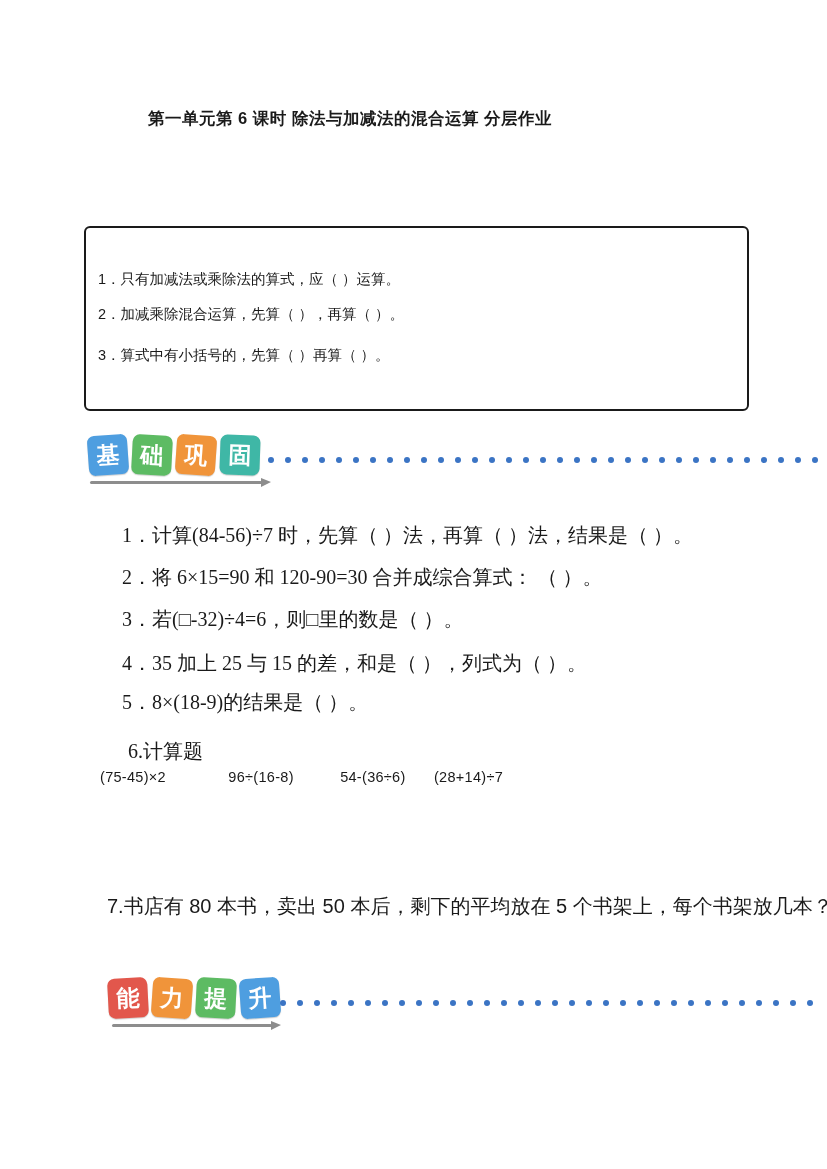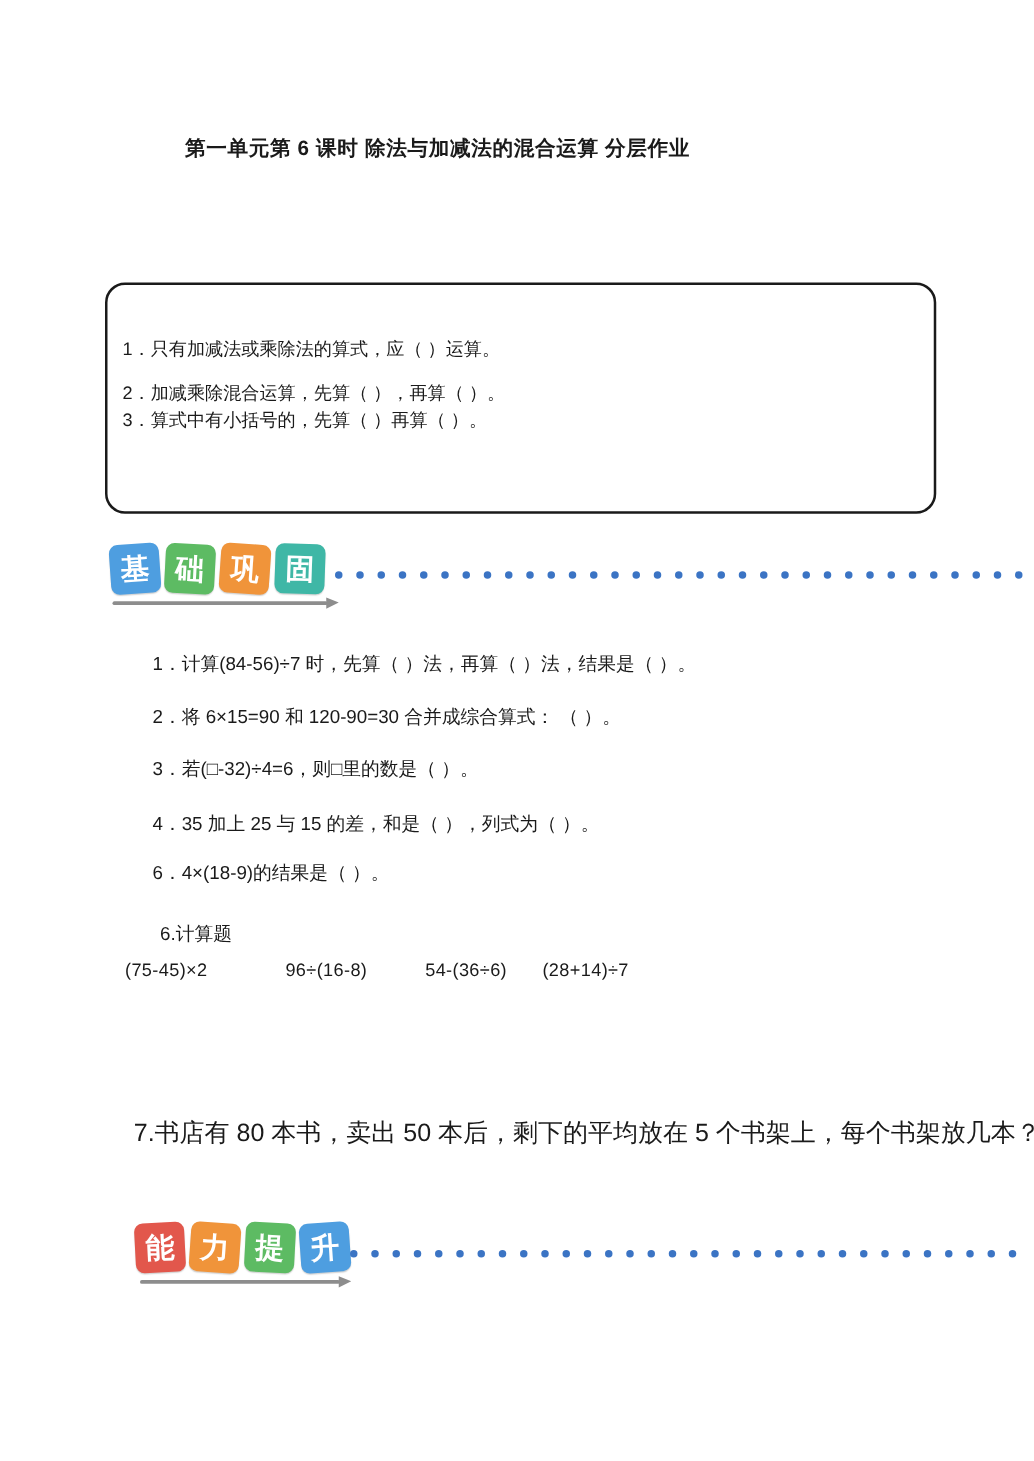--- a/index.html
+++ b/index.html
@@ -97,33 +97,33 @@
   }
 
   
   .knowledge-box {
     position: absolute;
     left: 84px;
     top: 226px;
     width: 665px;
     height: 185px;
     border: 2px solid #1a1a1a;
-    border-radius: 16px;
+    border-radius: 6px;
     box-sizing: border-box;
   }
   .kb-line {
     position: absolute;
     left: 12px;
     font-size: 14.5px;
     white-space: nowrap;
     font-family: "Liberation Sans", sans-serif;
   }
   .kb-line.l1 { top: 42px; }
   .kb-line.l2 { top: 77px; }
-  .kb-line.l3 { top: 99px; text-align: right; }
+  .kb-line.l3 { top: 118px; text-align: right; }
 
   
   .sec-basic {
     position: absolute;
     left: 88px;
     top: 435px;
     width: 660px;
     height: 60px;
   }
   .tile-row {
@@ -180,23 +180,23 @@
     width: 6px;
     height: 6px;
     border-radius: 50%;
     background: #3b74c4;
   }
 
   
   .q {
     position: absolute;
     left: 122px;
-    font-size: 15px;
-    white-space: nowrap;
-    font-family: Liberation Sans, sans-serif;
+    font-size: 20px;
+    white-space: nowrap;
+    font-family: Liberation Serif, serif;
   }
   .q1 { top: 522px; }
   .q2 { top: 564px; }
   .q3 { top: 606px; }
   .q4 { top: 650px; }
   .q5 { top: 689px; }
   .q6 { top: 738px; left: 128px; }
   .q6-exprs {
     position: absolute;
     left: 100px;
@@ -285,21 +285,21 @@
         <span class="dot" style="background: rgb(59, 116, 196);"></span>
         <span class="dot" style="background: rgb(59, 116, 196);"></span>
         <span class="dot" style="background: rgb(59, 116, 196);"></span>
       </div>
   </div>
 
   <div class="q q1">1．计算(84-56)÷7 时，先算（     ）法，再算（     ）法，结果是（     ）。</div>
   <div class="q q2">2．将 6×15=90 和 120-90=30 合并成综合算式：  （                            ）。</div>
   <div class="q q3">3．若(□-32)÷4=6，则□里的数是（        ）。</div>
   <div class="q q4">4．35 加上 25 与 15 的差，和是（        ），列式为（          ）。</div>
-  <div class="q q5">6．4×(18-9)的结果是（          ）。</div>
+  <div class="q q5">5．8×(18-9)的结果是（          ）。</div>
   <div class="q q6">6.计算题</div>
 
   <div class="q6-exprs">
     <span class="sp1">(75-45)×2</span>
     <span class="sp2">96÷(16-8)</span>
     <span class="sp3">54-(36÷6)</span>
     <span>(28+14)÷7</span>
   </div>
 
   <div class="q7">7.书店有 80 本书，卖出 50 本后，剩下的平均放在 5 个书架上，每个书架放几本？</div>

